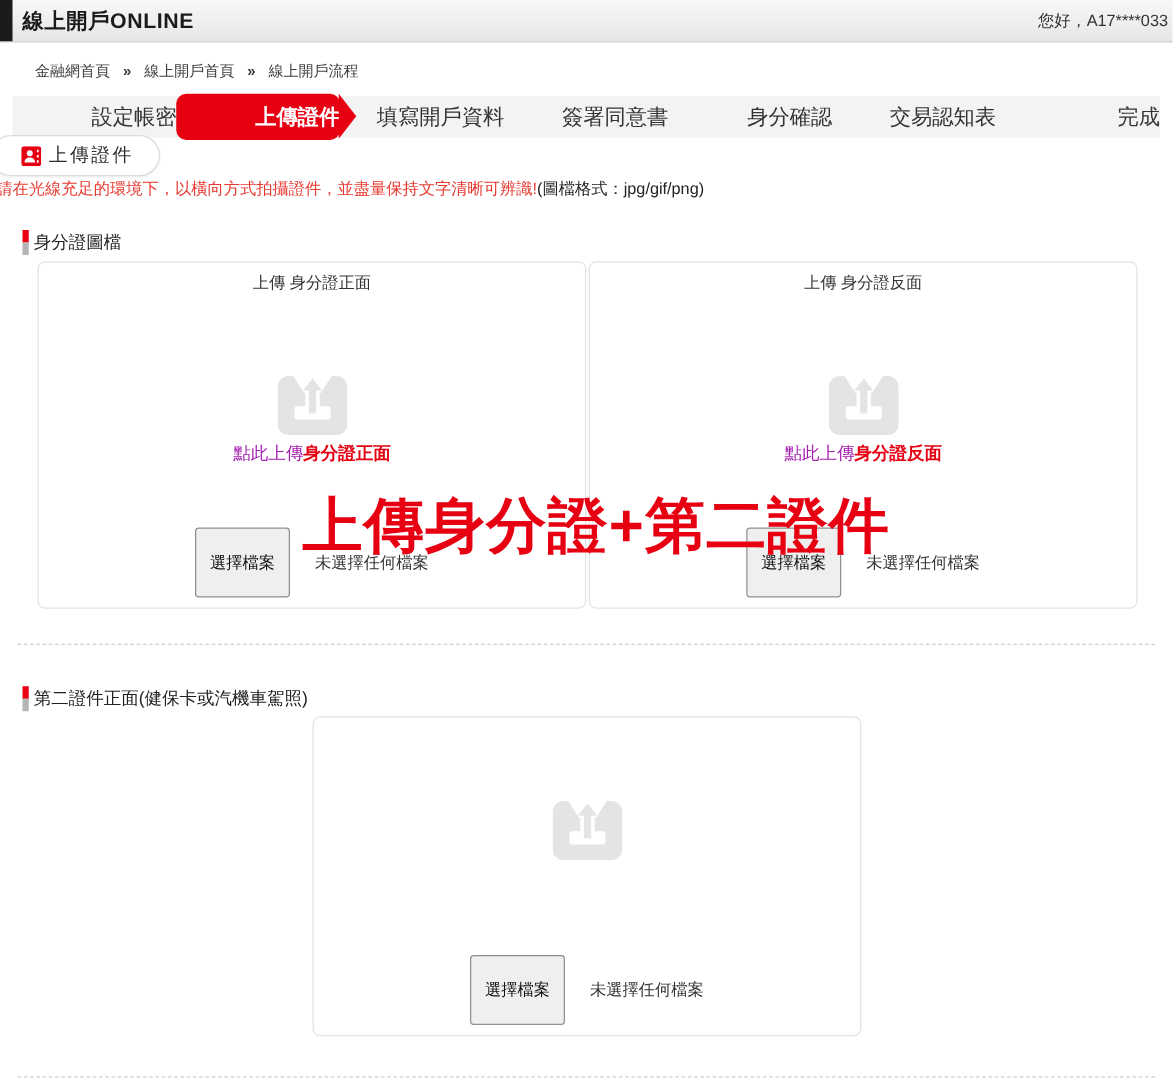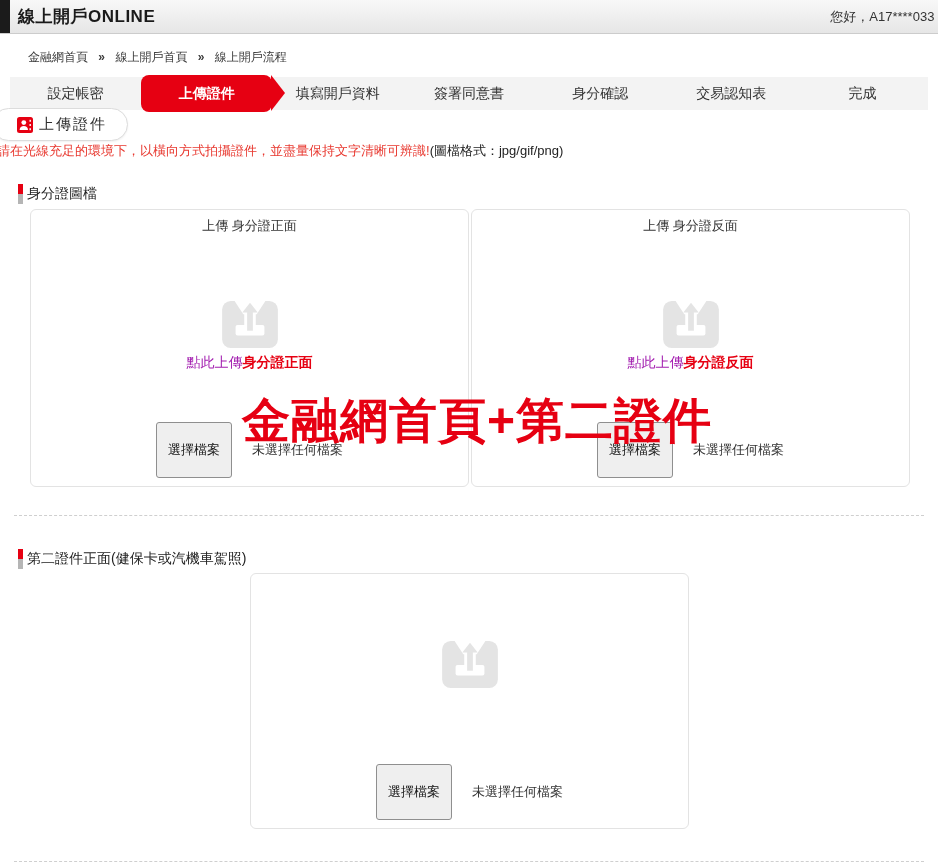--- a/index.html
+++ b/index.html
@@ -17,21 +17,21 @@
     font-weight:bold;color:#1a1a1a;letter-spacing:.5px;}
   .user-area{position:absolute;top:0;right:10px;line-height:33px;font-size:13px;color:#333;}
   .logout{color:#0066cc;margin-left:10px;cursor:pointer;}
   
   .breadcrumb{position:absolute;top:49px;left:28px;font-size:12px;color:#3c3c3c;}
   .crumb-sep{font-weight:bold;margin:0 7px;}
   .crumb{cursor:pointer;}
   
   .tabbar{position:absolute;top:77px;left:10px;width:918px;height:33px;
     background:#f3f3f3;display:flex;align-items:stretch;}
-  .tab{flex:1;text-align:center;line-height:33px;font-size:14px;color:#333;cursor:pointer;
+  .tab{flex:1;text-align:right;line-height:33px;font-size:17px;color:#333;cursor:pointer;
     white-space:nowrap;}
   .tab.active{position:relative;z-index:2;background:#e60012;color:#fff;
     border-radius:8px;margin:-2px 0;line-height:37px;height:37px;font-weight:bold;}
   .tab.active .tab-arrow{position:absolute;right:-13px;top:0;width:0;height:0;
     border-top:18.5px solid transparent;border-bottom:18.5px solid transparent;
     border-left:14px solid #e60012;}
   
   .section-pill{position:absolute;top:108px;left:-8px;height:31px;z-index:3;
     background:#fff;border:1px solid #dcdcdc;border-radius:17px;
     display:flex;align-items:center;padding:0 20px 0 24px;box-shadow:0 1px 2px rgba(0,0,0,.06);}
@@ -174,21 +174,21 @@
     <div class="upload-caption">
       <span class="cap-prefix">點此上傳</span><span class="cap-target">身分證反面</span>
     </div>
   </div>
   <div class="file-row">
     <button class="file-btn">選擇檔案</button>
     <span class="file-status">未選擇任何檔案</span>
   </div>
 </div>
 
-<div class="overlay-text">金融網首頁+第二證件</div>
+<div class="overlay-text">上傳身分證+第二證件</div>
 
 <div class="divider" id="divider-1"></div>
 
 <div class="section-head" id="sec2-head">
   <div class="sec-marker">
     <div class="m-red"></div>
       <div class="m-gray"></div>
   </div>
   <div class="sec-label">第二證件正面(健保卡或汽機車駕照)</div>
 </div>

